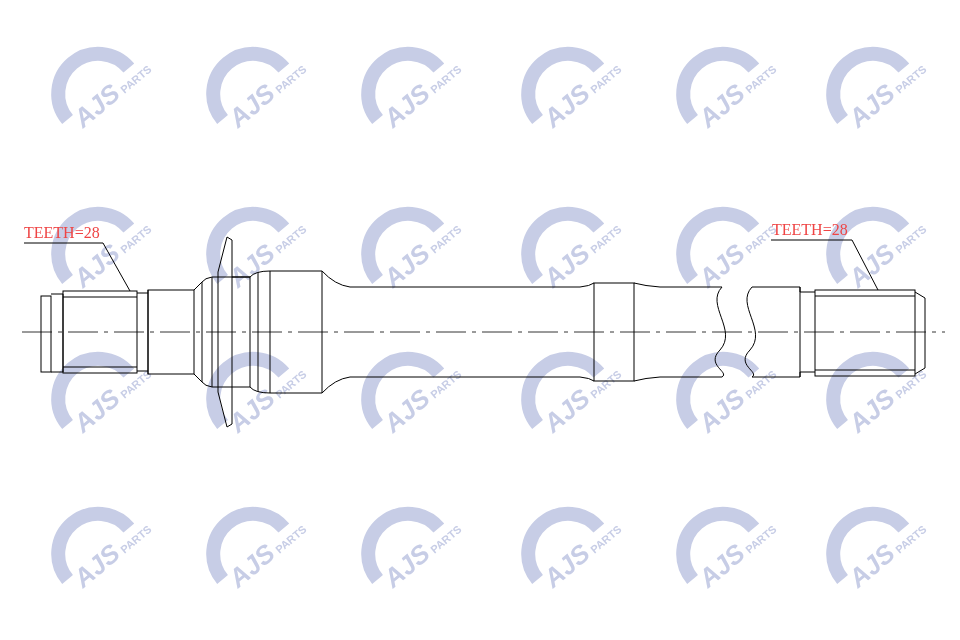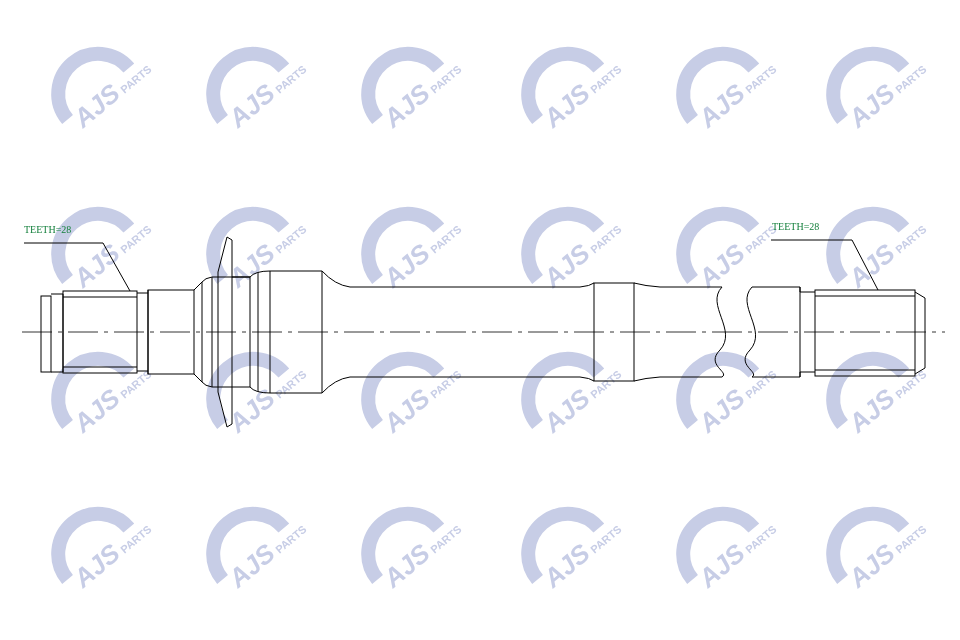--- a/index.html
+++ b/index.html
@@ -1,19 +1,19 @@
 <!DOCTYPE html>
 <html><head>
   <meta charset="utf-8">
   <style>
     html, body { margin:0; padding:0; background:#ffffff; }
     body { width:960px; height:640px; position:relative; overflow:hidden; font-family:"Liberation Serif", serif; }
     #wm { position:absolute; left:0; top:0; width:960px; height:640px; }
     #drawing { position:absolute; left:0; top:0; width:960px; height:640px; }
-    .lbl { position:absolute; font-family:"Liberation Serif", serif; font-size:10px; color:#15803d; white-space:nowrap; }
+    .lbl { position:absolute; font-family:"Liberation Serif", serif; font-size:16px; color:#ef4444; white-space:nowrap; }
   </style>
 </head>
 <body>
 
 <svg id="wm" viewBox="0 0 960 640">
     <g transform="translate(95,90) rotate(-40)">
       <path d="M-40 5 A40 40 0 0 1 40 5" fill="none" stroke="#c7cde6" stroke-width="14"></path>
       <text x="-34" y="22" fill="#c7cde6" font-family="Liberation Sans, sans-serif" font-weight="bold" font-style="italic" font-size="26">AJS</text>
       <text x="20" y="22" fill="#c7cde6" font-family="Liberation Sans, sans-serif" font-weight="bold" font-size="11">PARTS</text>
     </g>

